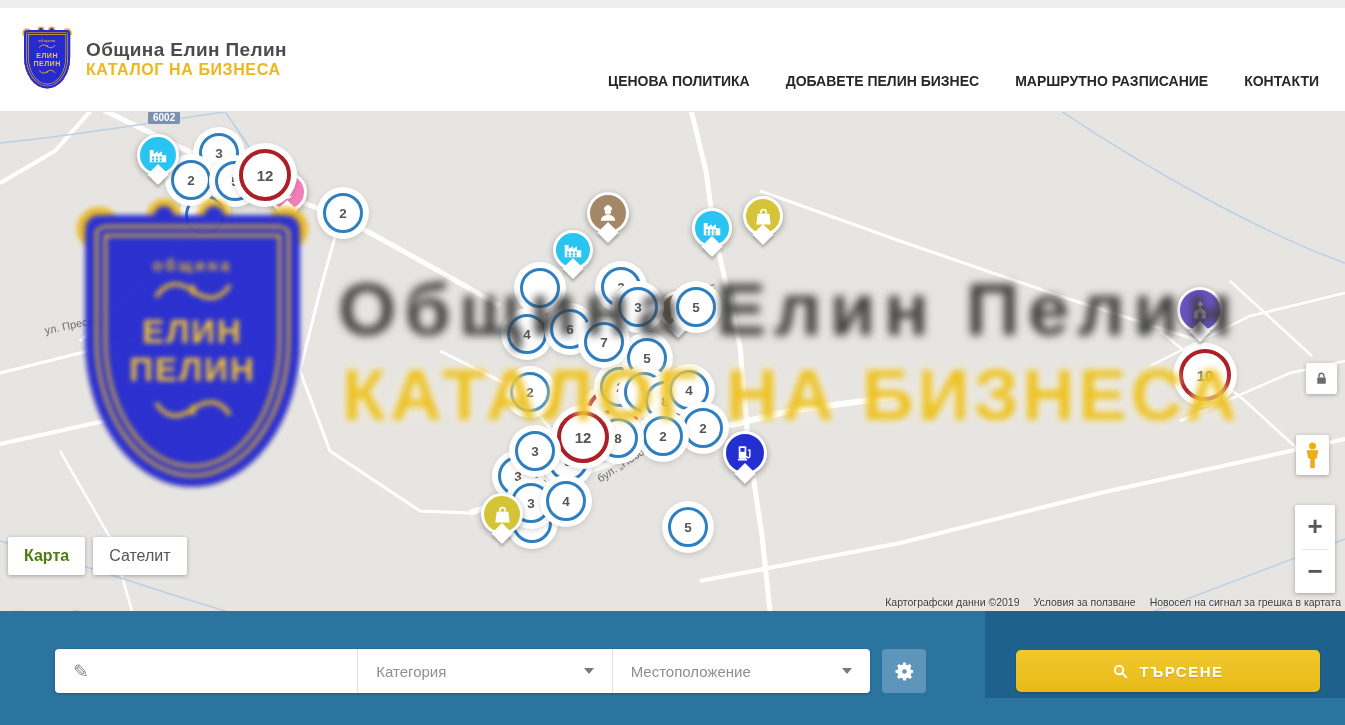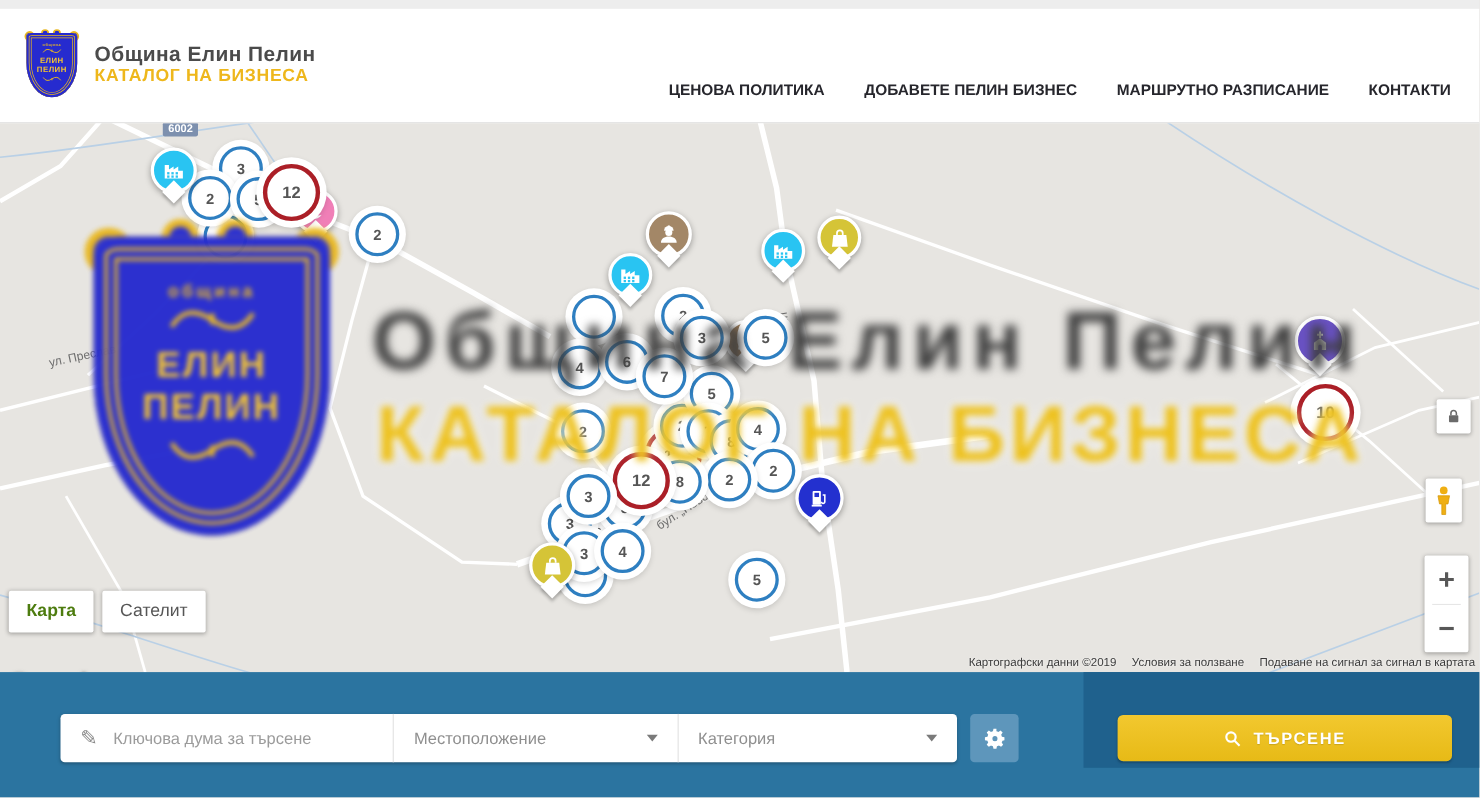--- a/index.html
+++ b/index.html
@@ -419,21 +419,21 @@
   <div class="wm-line2">КАТАЛОГ НА БИЗНЕСА</div>
 
   <div class="maptype">
     <div class="mt active">Карта</div>
     <div class="mt">Сателит</div>
   </div>
   <div class="glogo">Google</div>
   <div class="attrib">
       <span>Картографски данни ©2019</span>
       <span>Условия за ползване</span>
-      <span>Подаване на сигнал за сигнал в картата</span>
+      <span>Новосел на сигнал за грешка в картата</span>
     </div>
 
   <div class="ctrl ctrl-lock">
     <svg width="17" height="17" viewBox="0 0 24 24">
       <rect x="6" y="10.5" width="12" height="9" rx="1.2" fill="#6b6b6b"></rect>
       <path d="M8.5 10.5V8a3.5 3.5 0 017 0v2.5" fill="none" stroke="#6b6b6b" stroke-width="2"></path>
     </svg>
   </div>
   <div class="ctrl ctrl-peg">
     <svg width="21" height="29" viewBox="0 0 24 32">
@@ -445,28 +445,27 @@
     <div class="zbtn">+</div>
     <div class="zdiv"></div>
     <div class="zbtn">−</div>
   </div>
 </div>
 
 <div class="searchbar">
   <div class="pill">
     <div class="pill-sec sec-key">
       <span class="pencil">✎</span>
-      <input class="key-input" type="text" placeholder="Ключова дума за търсене" style="">
+    </div>
+    <div class="pill-sec sec-cat">
+      <span class="dd-label">Категория</span>
+      <span class="caret"></span>
     </div>
     <div class="pill-sec sec-loc">
       <span class="dd-label">Местоположение</span>
-      <span class="caret"></span>
-    </div>
-    <div class="pill-sec sec-cat">
-      <span class="dd-label">Категория</span>
       <span class="caret"></span>
     </div>
   </div>
   <button class="gearbtn">
     <svg width="23" height="23" viewBox="0 0 24 24">
       <path fill="#ffffff" d="M12 7.2a4.8 4.8 0 100 9.6 4.8 4.8 0 000-9.6zm9 6.2v-2.8l-2.4-.5a7 7 0 00-.7-1.8l1.4-2.1-2-2-2.1 1.4a7 7 0 00-1.8-.7L13.4 2.5h-2.8l-.5 2.4a7 7 0 00-1.8.7L6.2 4.2l-2 2 1.4 2.1a7 7 0 00-.7 1.8l-2.4.5v2.8l2.4.5c.2.65.4 1.25.7 1.8l-1.4 2.1 2 2 2.1-1.4c.55.3 1.15.5 1.8.7l.5 2.4h2.8l.5-2.4c.65-.2 1.25-.4 1.8-.7l2.1 1.4 2-2-1.4-2.1c.3-.55.5-1.15.7-1.8z"></path>
       <circle cx="12" cy="12" r="2.4" fill="#5e96bb"></circle>
     </svg>
   </button>
   <div class="panel">

